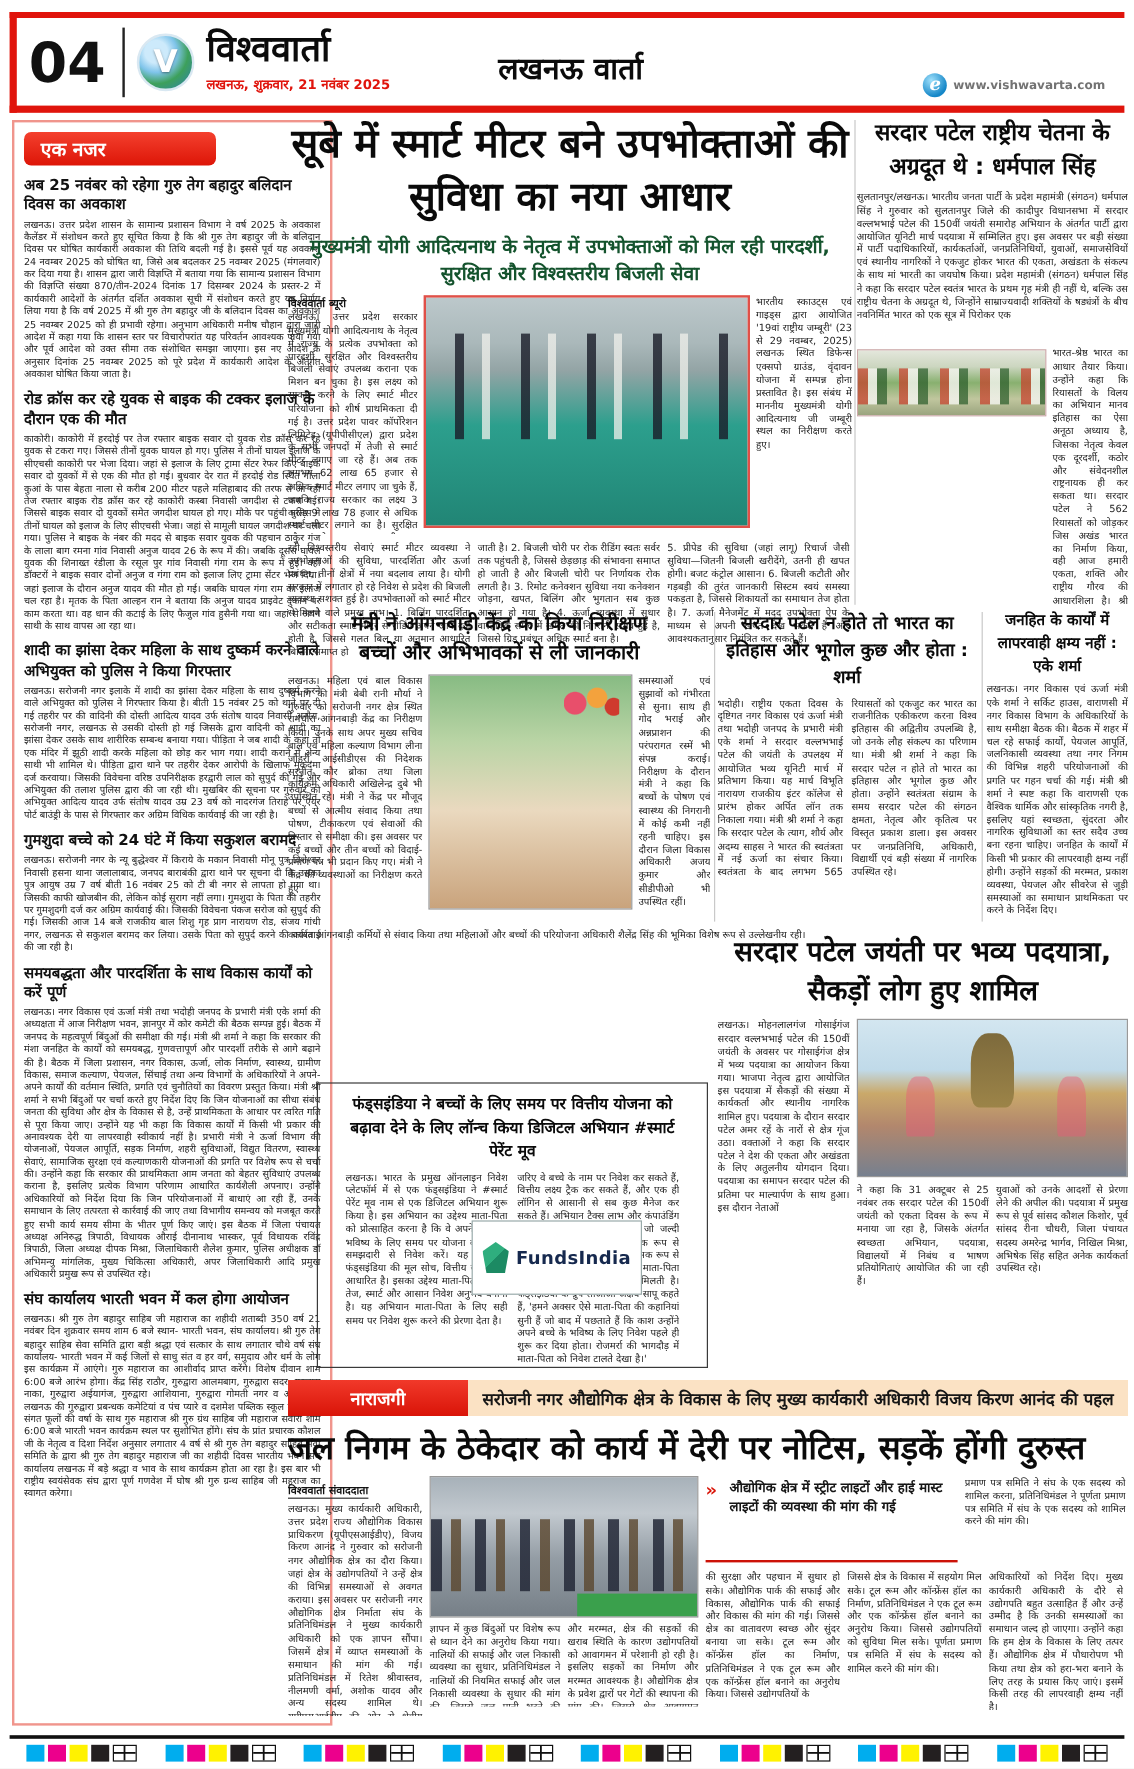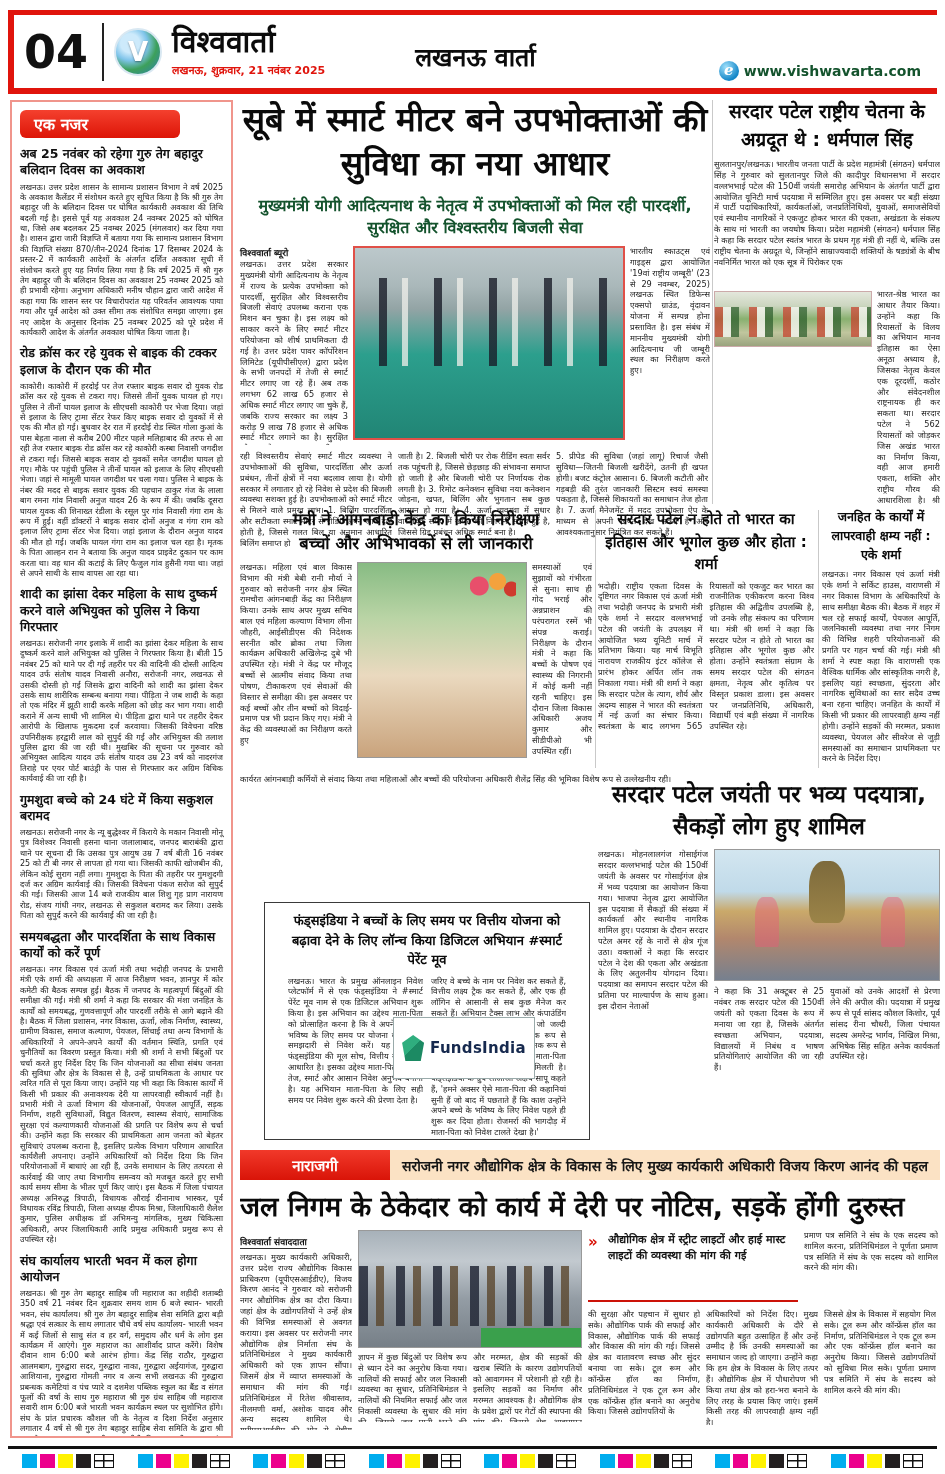--- a/index.html
+++ b/index.html
@@ -18,24 +18,24 @@
            display:flex; align-items:center; justify-content:center; color:#fff; font-weight:700; font-size:26px;
            border:2px solid #d9e8f2; text-shadow:0 1px 2px rgba(0,0,0,.4); }
   .masthead-block { display:flex; flex-direction:column; }
   .masthead { font-size:30px; font-weight:700; color:#0b0b0b; line-height:1.05; }
   .dateline { font-size:11px; font-weight:700; color:#e0140c; margin-top:4px; }
   .center-title { position:absolute; left:50%; transform:translateX(-50%); top:24px; font-size:25px; font-weight:700; color:#0b0b0b; }
   .site { position:absolute; right:16px; top:46px; display:flex; align-items:center; gap:5px; }
   .e-icon { display:inline-block; width:20px; height:20px; border-radius:50%; color:#fff; text-align:center;
             background:radial-gradient(circle at 35% 30%, #9fe0fb, #1587c8 70%);
             font:italic 700 15px/19px "DejaVu Serif","Liberation Serif",serif; }
-  .site-url { font-size:14px; font-weight:700; color:#14532d; }
-
-  
-  .sidebar { position:absolute; left:10px; top:100px; width:223px; height:1338px;
+  .site-url { font-size:10px; font-weight:700; color:#737373; }
+
+  
+  .sidebar { position:absolute; left:10px; top:100px; width:267px; height:1338px;
              border:2px solid #f0958c; padding:8px 8px 6px; overflow:hidden; background:#fff; }
   .eknajar { width:160px; height:28px; background:linear-gradient(180deg,#f4402e,#dd1507); border-radius:6px;
              color:#fff; font-size:16px; font-weight:700; display:flex; align-items:center; padding-left:14px; margin-bottom:8px; }
   .sb-story h3 { font-size:12.5px; font-weight:700; color:#111; line-height:1.3; margin:7px 0 4px; }
   .sb-story p { font-size:8px; color:#222; line-height:1.3; text-align:justify; }
 
   
   .bodytxt { font-size:8.2px; color:#222; line-height:1.32; text-align:justify; overflow:hidden; }
   .byline { font-size:9px; font-weight:700; color:#111; }
 
@@ -292,22 +292,22 @@
       <div class="not-right">
         <div class="not-rightA">
           <div class="pullquote">
             <span class="pq-mark">»</span>
             <span>औद्योगिक क्षेत्र में स्ट्रीट लाइटों और हाई मास्ट लाइटों की व्यवस्था की मांग की गई</span>
           </div>
           <div class="pq-side bodytxt">प्रमाण पत्र समिति ने संघ के एक सदस्य को शामिल करना, प्रतिनिधिमंडल ने पूर्णता प्रमाण पत्र समिति में संघ के एक सदस्य को शामिल करने की मांग की।</div>
         </div>
         <div class="not-rightB">
           <div class="bodytxt">की सुरक्षा और पहचान में सुधार हो सके। औद्योगिक पार्क की सफाई और विकास, औद्योगिक पार्क की सफाई और विकास की मांग की गई। जिससे क्षेत्र का वातावरण स्वच्छ और सुंदर बनाया जा सके। टूल रूम और कॉन्फ्रेंस हॉल का निर्माण, प्रतिनिधिमंडल ने एक टूल रूम और एक कॉन्फ्रेंस हॉल बनाने का अनुरोध किया। जिससे उद्योगपतियों के</div>
+          <div class="bodytxt">जिससे क्षेत्र के विकास में सहयोग मिल सके। टूल रूम और कॉन्फ्रेंस हॉल का निर्माण, प्रतिनिधिमंडल ने एक टूल रूम और एक कॉन्फ्रेंस हॉल बनाने का अनुरोध किया। जिससे उद्योगपतियों को सुविधा मिल सके। पूर्णता प्रमाण पत्र समिति में संघ के सदस्य को शामिल करने की मांग की।</div>
           <div class="bodytxt">अधिकारियों को निर्देश दिए। मुख्य कार्यकारी अधिकारी के दौरे से उद्योगपति बहुत उत्साहित हैं और उन्हें उम्मीद है कि उनकी समस्याओं का समाधान जल्द हो जाएगा। उन्होंने कहा कि हम क्षेत्र के विकास के लिए तत्पर हैं। औद्योगिक क्षेत्र में पौधारोपण भी किया तथा क्षेत्र को हरा-भरा बनाने के लिए तरह के प्रयास किए जाएं। इसमें किसी तरह की लापरवाही क्षम्य नहीं है।</div>
-          <div class="bodytxt">जिससे क्षेत्र के विकास में सहयोग मिल सके। टूल रूम और कॉन्फ्रेंस हॉल का निर्माण, प्रतिनिधिमंडल ने एक टूल रूम और एक कॉन्फ्रेंस हॉल बनाने का अनुरोध किया। जिससे उद्योगपतियों को सुविधा मिल सके। पूर्णता प्रमाण पत्र समिति में संघ के सदस्य को शामिल करने की मांग की।</div>
         </div>
       </div>
     </div>
   </div>
 
   <div class="vrule" style="left:712px; top:100px; height:404px;"></div>
   <div class="vrule" style="left:595px; top:510px; height:258px;"></div>
   <div class="vrule" style="left:818px; top:510px; height:258px;"></div>
 
   <div class="bottom-rule"></div>

